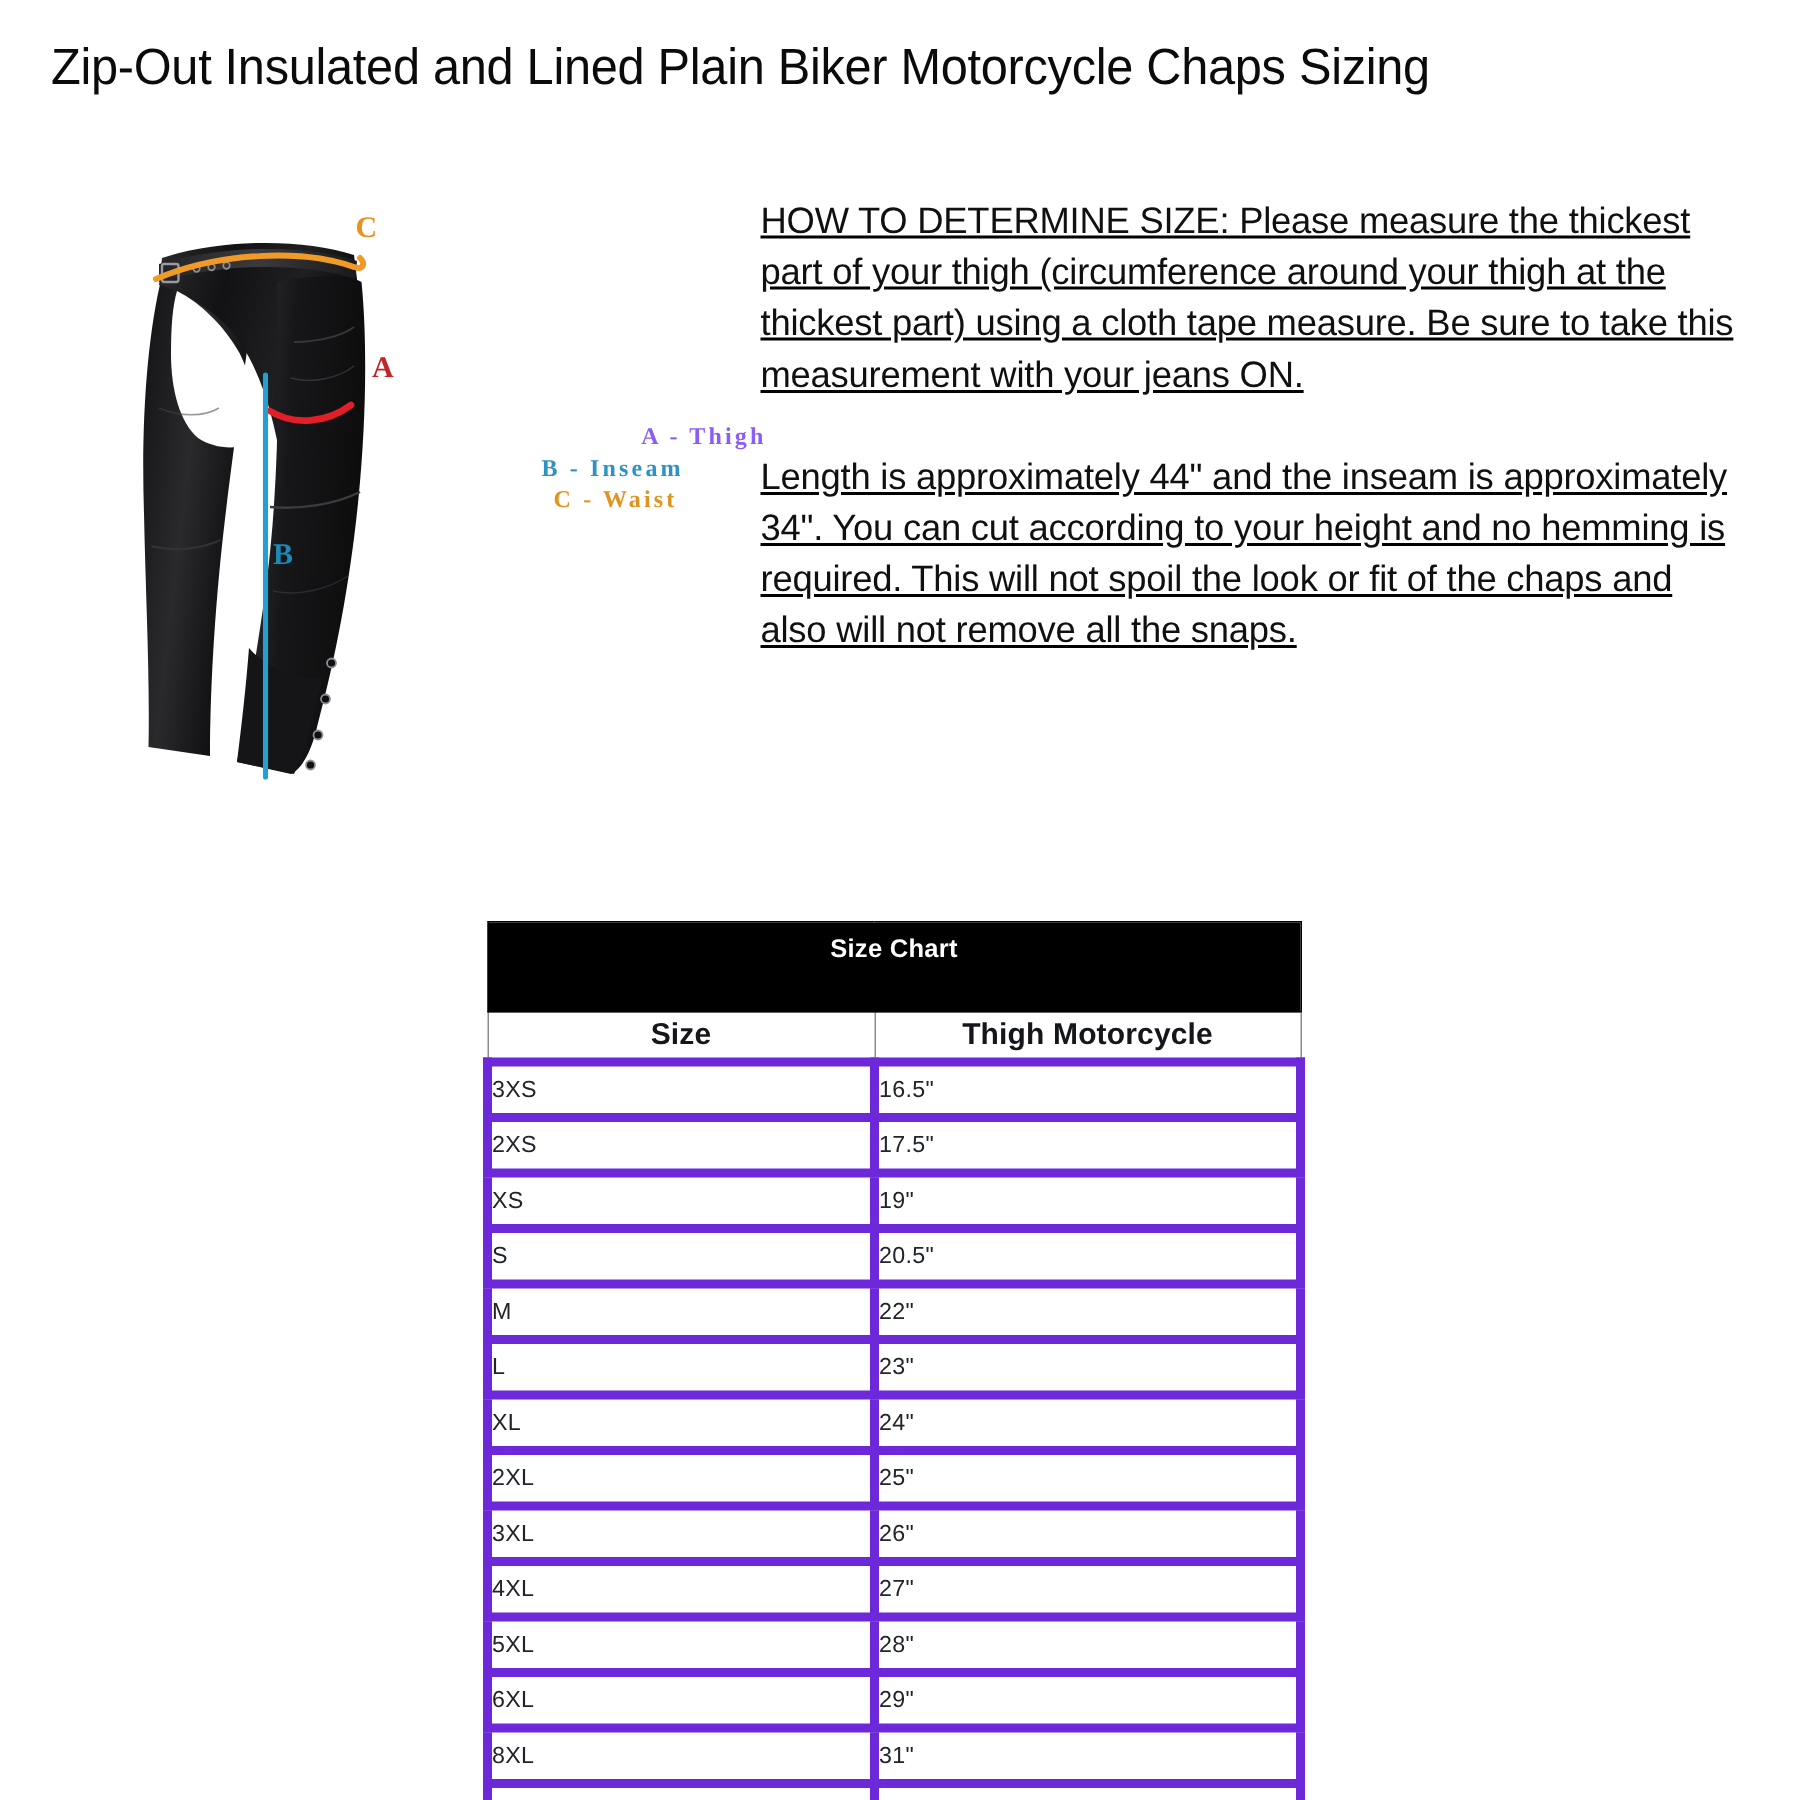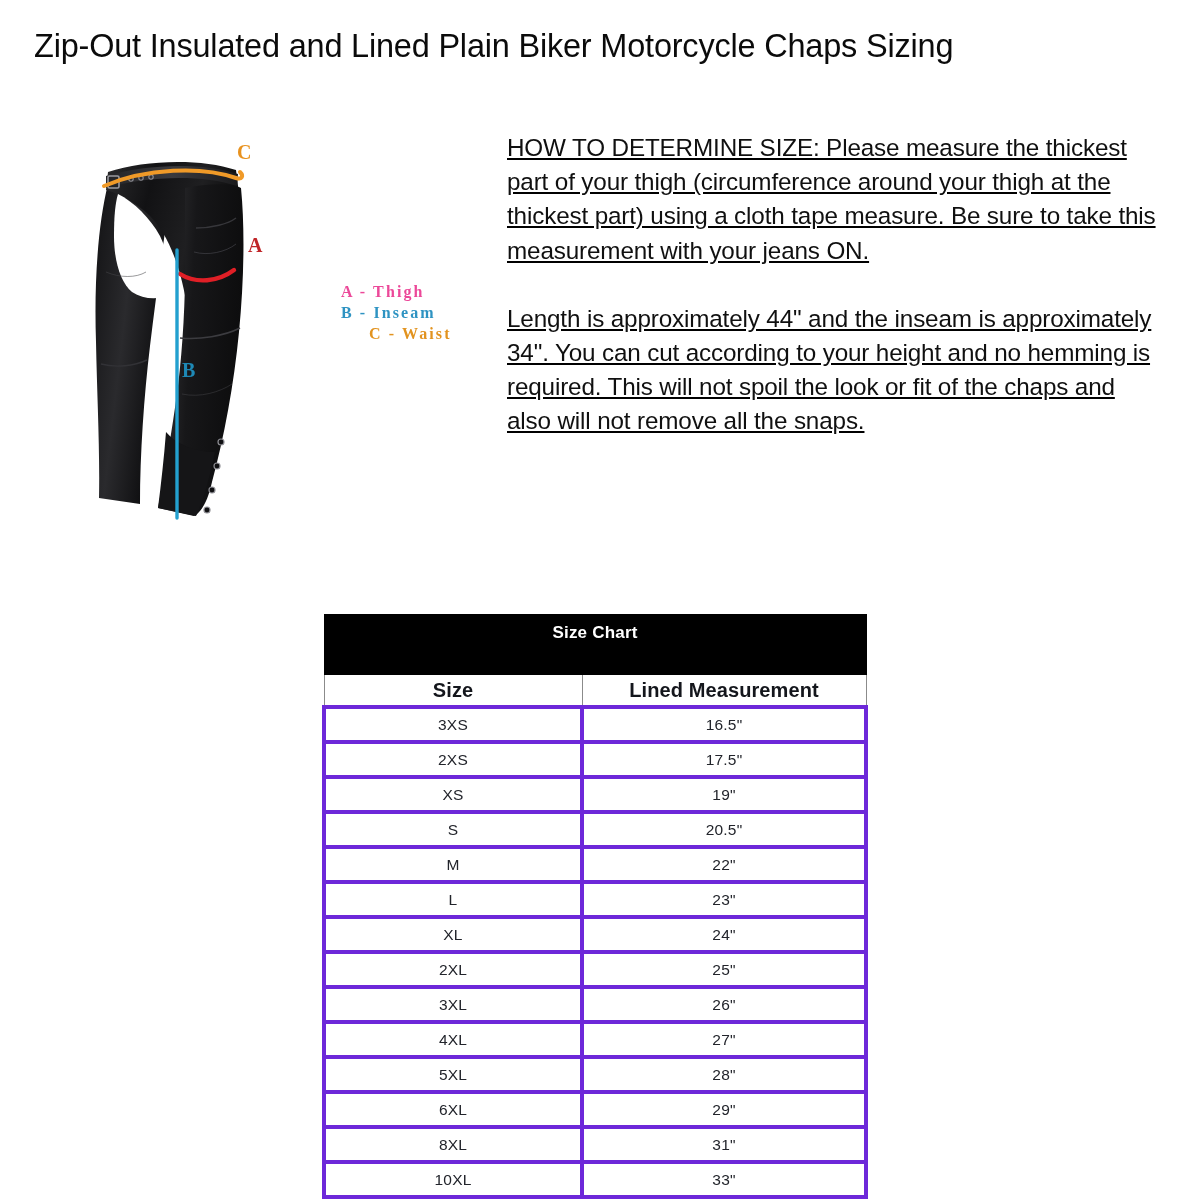--- a/index.html
+++ b/index.html
@@ -83,22 +83,22 @@
     width: 170px;
   }
   .legend-row {
     font-family: "Liberation Serif", serif;
     font-weight: 700;
     font-size: 16px;
     line-height: 21px;
     letter-spacing: 2.1px;
     white-space: nowrap;
   }
-  .legend-row.thigh  { color: #ec4899; }
-  .legend-row.inseam { color: #2e93c2; }
+  .legend-row.thigh  { color: #8b5cf6; text-align: right; }
+  .legend-row.inseam { color: #2e93c2; margin-left: 20px; }
   .legend-row.waist  { color: #e2931f; margin-left: 28px; }
 
   
   .instructions {
     position: absolute;
     left: 507px;
     top: 131px;
     width: 660px;
     text-decoration: underline;
   }
@@ -154,27 +154,26 @@
     font-family: "Liberation Sans", sans-serif;
     font-size: 20px;
     font-weight: 700;
     color: #14161c;
     border: 1px solid #8b8b8b;
     background: #ffffff;
     letter-spacing: 0.1px;
   }
   .data-cell {
     height: 31px;
-    text-align: center;
     vertical-align: middle;
     font-family: "Liberation Sans", sans-serif;
     font-size: 15.5px;
     font-weight: 400;
     color: #22242b;
-    border: 4px solid #6d28d9;
+    border: 6px solid #6d28d9;
     background: #ffffff;
     letter-spacing: 0.2px;
   }
   .col-size { width: 258px; }
   .col-meas { width: 284px; }
 </style>
 </head>
 <body>
 
 <div class="page-title">Zip-Out Insulated and Lined Plain Biker Motorcycle Chaps Sizing</div>
@@ -264,21 +263,21 @@
     <col class="col-meas">
   </colgroup>
   <thead>
     <tr>
       <th class="chart-banner" colspan="2">
         <span class="banner-inner">Size Chart</span>
       </th>
     </tr>
     <tr>
       <th class="col-head">Size</th>
-      <th class="col-head">Lined Measurement</th>
+      <th class="col-head">Thigh Motorcycle</th>
     </tr>
   </thead>
   <tbody>
       <tr>
         <td class="data-cell">3XS</td>
         <td class="data-cell">16.5"</td>
       </tr>
       <tr>
         <td class="data-cell">2XS</td>
         <td class="data-cell">17.5"</td>

